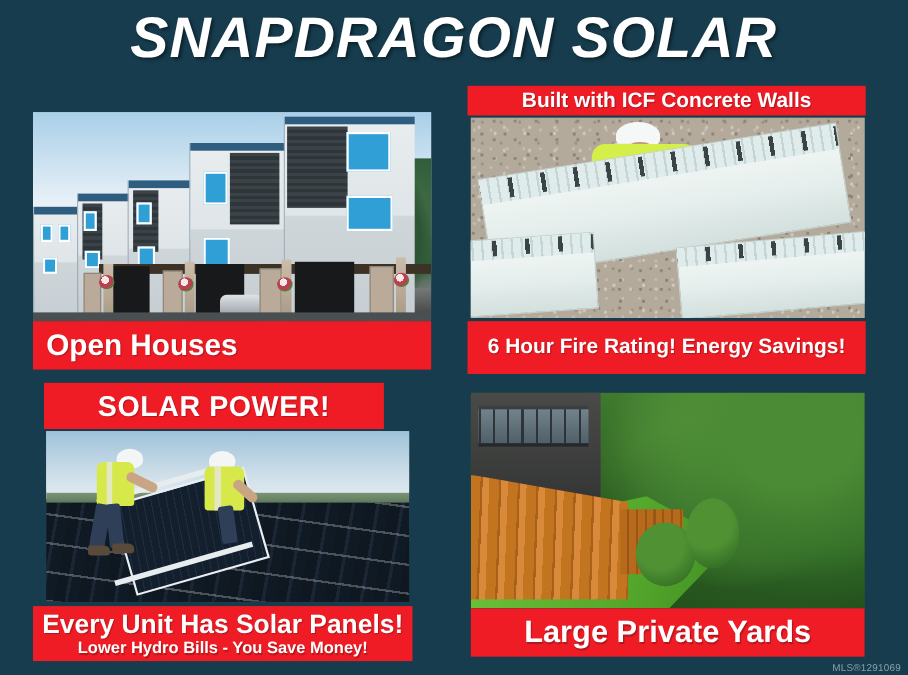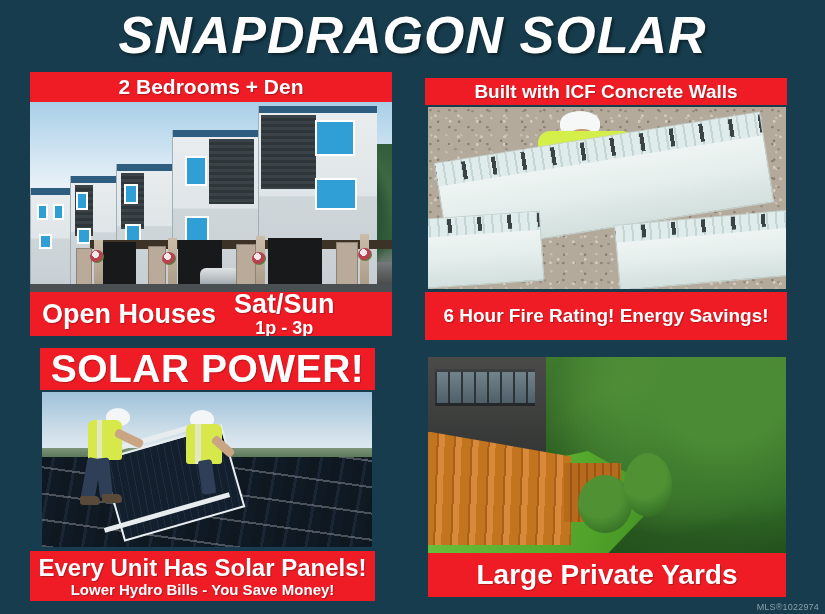--- a/index.html
+++ b/index.html
@@ -93,22 +93,22 @@
   #banner-openhouses .oh-right{
     margin-left:18px;
     display:flex;flex-direction:column;align-items:center;
     line-height:1;
   }
   #banner-openhouses .oh-satsun{font-size:27px;}
   #banner-openhouses .oh-time{font-size:18px;margin-top:1px;}
 
   
   #banner-solar{
-    left:40px;top:348px;width:335px;height:42px;
-    font-size:39px;
+    left:40px;top:348px;width:309px;height:42px;
+    font-size:26px;
     letter-spacing:0.5px;
   }
   #photo-solar{
     left:42px;top:392px;width:330px;height:155px;
     background:linear-gradient(#bcd3e2 0%,#d5e3ec 34%,#3d4a56 38%,#11171f 100%);
   }
   .sp-sky{position:absolute;left:0;top:0;width:100%;height:40%;
     background:linear-gradient(#9ec2da,#cfdfe9 65%,#e2ecf2);}
   .sp-horizon{position:absolute;left:0;top:36%;width:100%;height:6%;
     background:linear-gradient(#7d9478,#5d7a5b);}
@@ -219,23 +219,20 @@
     opacity:.85;
   }
 </style>
 </head>
 <body>
 
 <div id="poster">
 
   <div class="title">SNAPDRAGON SOLAR</div>
 
-  <div class="banner" id="banner-bedrooms">
-    <span>2 Bedrooms + Den</span>
-  </div>
 
   <div class="photo" id="photo-townhouse">
     <div class="th-sky"></div>
     <div class="th-trees"></div>
 
     <div class="th-unit" style="left:0px;top:86px;width:40px;height:104px;">
       <div class="roofcap"></div>
       <div class="th-win" style="left:6px;top:16px;width:11px;height:16px;"></div>
       <div class="th-win" style="left:22px;top:16px;width:11px;height:16px;"></div>
       <div class="th-win" style="left:8px;top:46px;width:13px;height:15px;"></div>
@@ -286,24 +283,20 @@
     <div class="th-flower" style="left:60px;top:148px;"></div>
     <div class="th-flower" style="left:132px;top:150px;"></div>
     <div class="th-flower" style="left:222px;top:150px;"></div>
     <div class="th-flower" style="left:328px;top:146px;"></div>
 
     <div class="th-ground"></div>
   </div>
 
   <div class="banner" id="banner-openhouses">
     <span>Open Houses</span>
-    <span class="oh-right">
-      <span class="oh-satsun">Sat/Sun</span>
-      <span class="oh-time">1p - 3p</span>
-    </span>
   </div>
 
   <div class="banner" id="banner-solar">
     <span>SOLAR POWER!</span>
   </div>
 
   <div class="photo" id="photo-solar">
     <div class="sp-sky"></div>
     <div class="sp-horizon"></div>
     <div class="sp-rooffield"></div>
@@ -380,15 +373,15 @@
     <div class="yd-fence"></div>
     <div class="yd-fence2"></div>
     <div class="yd-shrub" style="left:150px;top:118px;width:54px;height:58px;"></div>
     <div class="yd-shrub" style="left:196px;top:96px;width:48px;height:64px;"></div>
   </div>
 
   <div class="banner" id="banner-yards">
     <span>Large Private Yards</span>
   </div>
 
-  <div class="mls">MLS®1022974</div>
+  <div class="mls">MLS®1291069</div>
 
 </div>
 
 </body></html>

